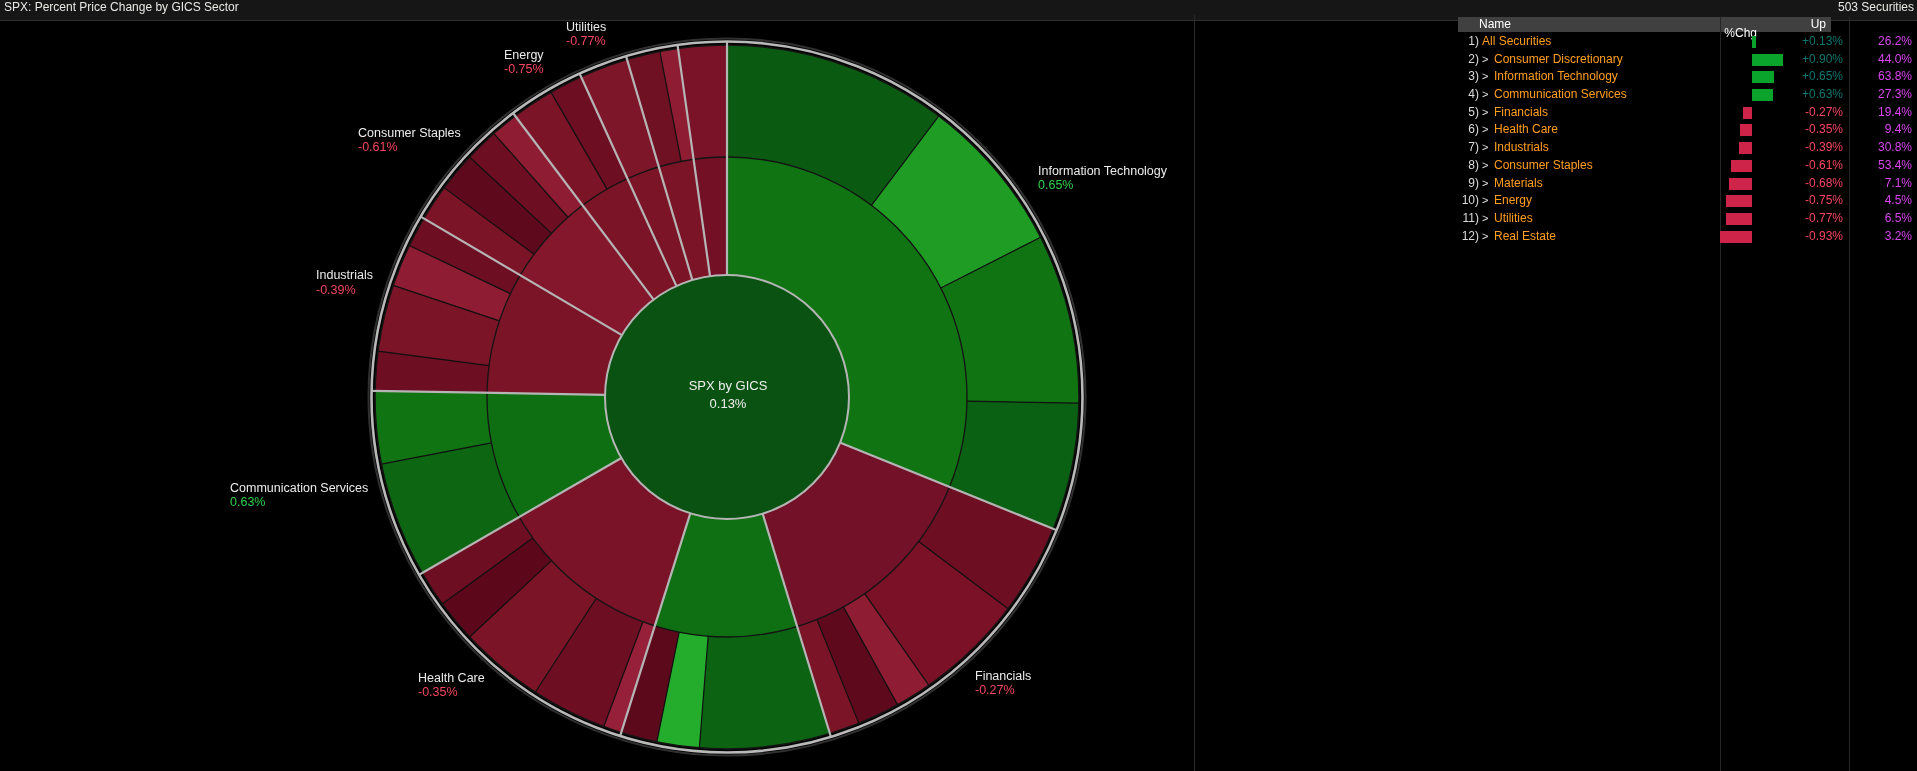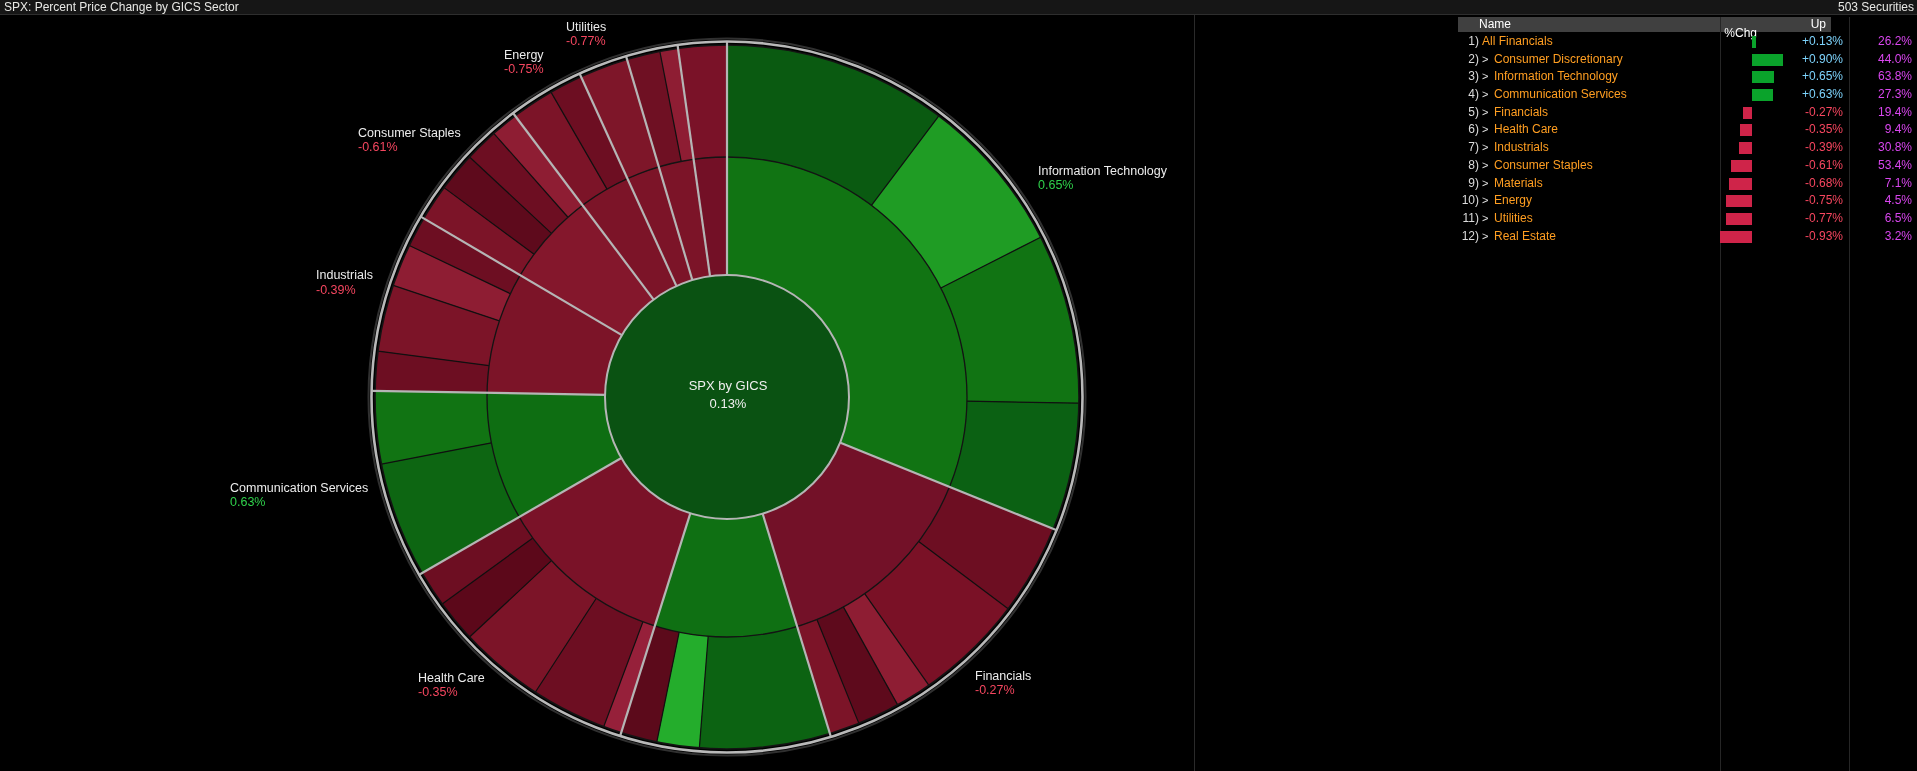--- a/index.html
+++ b/index.html
@@ -1,18 +1,18 @@
 <!DOCTYPE html>
 <html><head>
 <meta charset="utf-8">
 <style>
   * { margin:0; padding:0; box-sizing:border-box; }
   html,body { width:1917px; height:771px; background:#000; overflow:hidden;
     font-family:"Liberation Sans","DejaVu Sans",sans-serif; }
-  #titlebar { position:absolute; left:0; top:0; width:1917px; height:15px;
+  #titlebar { position:absolute; left:0; top:0; width:1917px; height:21px;
     background:#161616; border-bottom:1px solid #2e2e2e; color:#e8e8e5;
     font-size:12px; line-height:14px; }
   #titlebar .t-left { position:absolute; left:4px; top:0; white-space:nowrap; }
   #titlebar .t-right { position:absolute; right:3px; top:0; white-space:nowrap; }
   #chartpanel { position:absolute; left:0; top:15px; width:1195px; height:756px;
     border-right:1px solid #2a2a2a; }
   #chartsvg { position:absolute; left:0; top:-15px; }
   
   #tablepanel { position:absolute; left:1458px; top:0; width:459px; height:771px; }
   #thead { position:absolute; left:0; top:17px; width:373px; height:15px;
@@ -27,21 +27,21 @@
   .trow .num { position:absolute; left:0; width:21px; text-align:right; color:#dcdcdc; }
   .trow .chev { position:absolute; left:24px; width:10px; color:#e2e2e2; font-size:11px; }
   .trow .name { position:absolute; left:36px; color:#ff9e21; }
   .trow:first-child .name { left:24px; }
   .trow .barbox { position:absolute; left:262px; width:129px; height:17.7px; }
   .trow .bar { position:absolute; top:3px; height:12px; }
   .bar.pos { background:#0aa32b; }
   .bar.neg { background:#cf2449; }
   .trow .chg { position:absolute; right:74px; width:70px; text-align:right; }
   .trow .up  { position:absolute; right:5px;  width:60px; text-align:right; color:#d946ef; }
-  .chg.pos { color:#7dd3fc; }
+  .chg.pos { color:#0f766e; }
   .chg.neg { color:#f7465f; }
   
   text { font-family:"Liberation Sans","DejaVu Sans",sans-serif; }
   .lbl-name { fill:#ececec; font-size:12.5px; }
   .lbl-pos { fill:#2fd14b; font-size:12.5px; }
   .lbl-neg { fill:#f4465f; font-size:12.5px; }
   .center-txt { fill:#f0f0f0; font-size:13px; }
 </style>
 </head>
 <body>
@@ -161,21 +161,21 @@
     <span class="h-name">Name</span>
     <span class="h-chg">%Chg</span>
     <span class="h-up">Up</span>
   </div>
   <div class="vdiv" style="left:262px"></div>
   <div class="vdiv" style="left:391px"></div>
   <div id="rows">
       <div class="trow">
         <span class="num">1)</span>
         <span class="chev"></span>
-        <span class="name">All Financials</span>
+        <span class="name">All Securities</span>
         <span class="barbox">
           <span class="bar pos" style="left:32px;width:4px;left:32px"></span>
         </span>
         <span class="chg pos">+0.13%</span>
         <span class="up">26.2%</span>
       </div>
       <div class="trow">
         <span class="num">2)</span>
         <span class="chev">&gt;</span>
         <span class="name">Consumer Discretionary</span>

